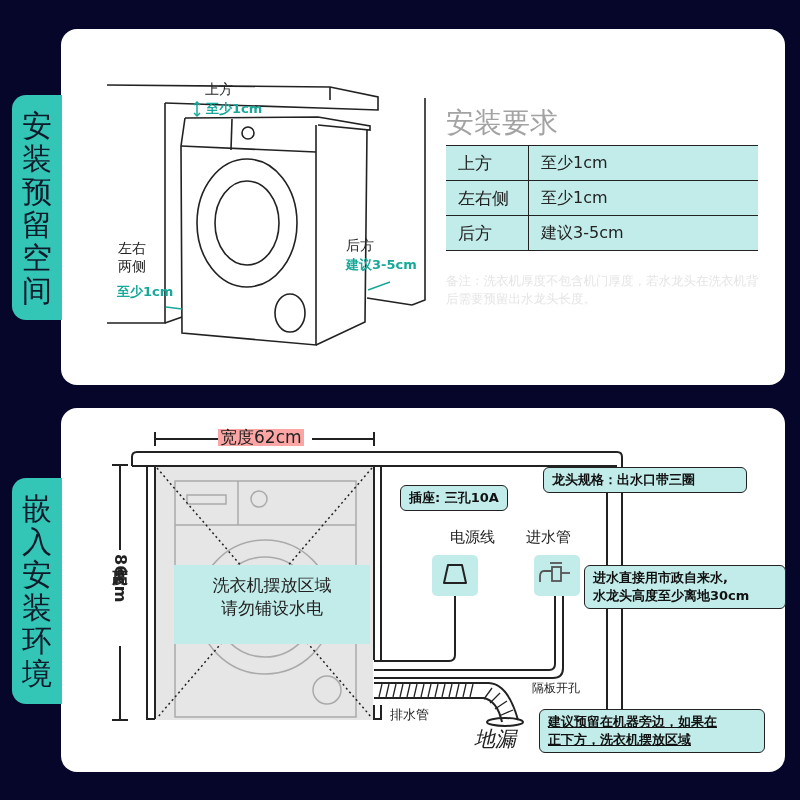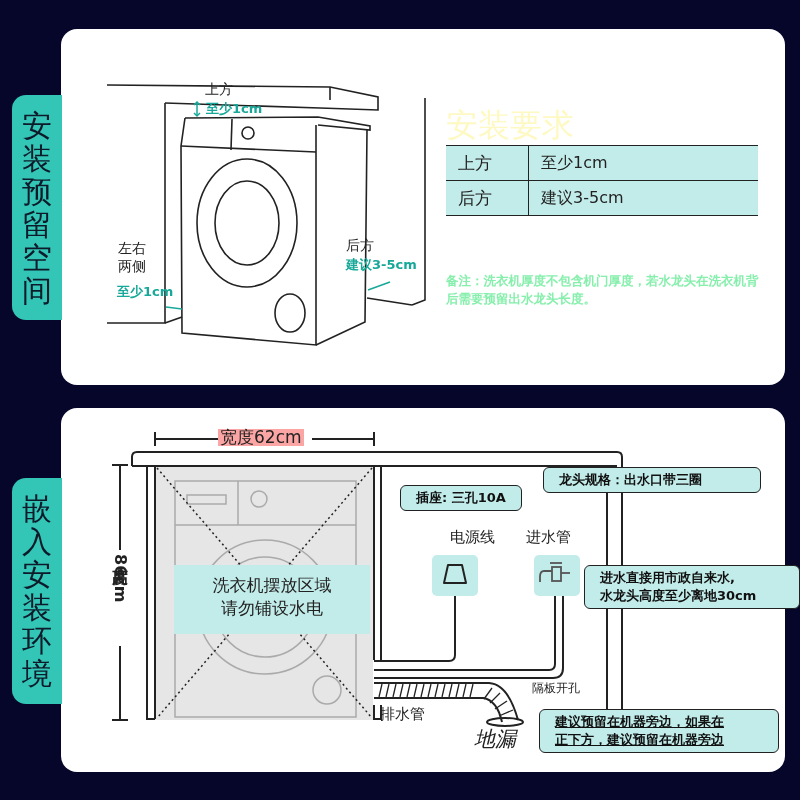--- a/index.html
+++ b/index.html
@@ -7,27 +7,27 @@
   .card{position:absolute;background:#fff;border-radius:16px;}
   .card1{left:61px;top:29px;width:724px;height:356px;}
   .card2{left:61px;top:408px;width:724px;height:364px;}
   .sidetab{position:absolute;left:12px;width:50px;background:#33c5b5;border-radius:14px 0 0 14px;display:flex;flex-direction:column;align-items:center;justify-content:center;}
   .sidetab span{display:block;font-size:30px;line-height:33px;color:#0c1a2a;}
   .tab1{top:95px;height:225px;}
   .tab2{top:478px;height:226px;}
   svg{position:absolute;left:0;top:0;}
   .lbl{position:absolute;font-size:14px;line-height:17px;white-space:nowrap;}
   .teal{color:#18a899;font-weight:bold;}
-  .req-title{position:absolute;left:446px;top:104px;font-size:32px;color:#fef9c3;}
+  .req-title{position:absolute;left:446px;top:104px;font-size:28px;color:#a3a3a3;}
   table.req{position:absolute;left:446px;top:145px;width:312px;border-collapse:collapse;background:#c2ecea;font-size:16px;}
   table.req td{border-top:1.5px solid #222;border-bottom:1.5px solid #222;height:34px;padding:0 0 0 12px;}
   table.req td.k{width:70px;border-right:1.5px solid #222;font-size:17px;}
-  .note{position:absolute;left:446px;top:272px;width:320px;font-size:12.5px;line-height:18px;color:#86efac;font-weight:bold;}
-  .bubble{position:absolute;background:#c2ecea;border:1.5px solid #222;border-radius:6px;font-size:13px;line-height:18px;padding:3px 15px;font-weight:bold;color:#111;}
-  .zone{position:absolute;left:174px;top:565px;width:196px;height:69px;background:#c2ecea;text-align:center;font-size:17px;line-height:23px;padding-top:9px;box-sizing:border-box;color:#222;}
+  .note{position:absolute;left:446px;top:272px;width:320px;font-size:12.5px;line-height:18px;color:#e5e5e5;}
+  .bubble{position:absolute;background:#c2ecea;border:1.5px solid #222;border-radius:6px;font-size:13px;line-height:18px;padding:3px 8px;font-weight:bold;color:#111;}
+  .zone{position:absolute;left:174px;top:565px;width:196px;height:79px;background:#c2ecea;text-align:center;font-size:17px;line-height:23px;padding-top:9px;box-sizing:border-box;color:#222;}
   .iconbox{position:absolute;background:#c2ecea;border-radius:5px;}
 </style>
 </head>
 <body>
 
 <div class="card card1"></div>
 <div class="sidetab tab1">
   <span>安</span>
   <span>装</span>
   <span>预</span>
@@ -73,20 +73,24 @@
 <div class="lbl" style="left:118px;top:258px;">两侧</div>
 <div class="lbl teal" style="left:117px;top:283px;font-size:13px;">至少1cm</div>
 <div class="lbl" style="left:346px;top:237px;">后方</div>
 <div class="lbl teal" style="left:346px;top:256px;font-size:13px;">建议3-5cm</div>
 
 <div class="req-title">安装要求</div>
 <table class="req">
   <tbody>
       <tr>
         <td class="k">上方</td>
+        <td>至少1cm</td>
+      </tr>
+  <tr>
+        <td class="k">左右侧</td>
         <td>至少1cm</td>
       </tr>
   <tr>
         <td class="k">后方</td>
         <td>建议3-5cm</td>
       </tr>
 </tbody>
   </table>
 <div class="note">备注：洗衣机厚度不包含机门厚度，若水龙头在洗衣机背后需要预留出水龙头长度。</div>
 
@@ -200,18 +204,18 @@
       <line x1="27" y1="18" x2="36" y2="18"></line>
     </g>
   </svg>
 </div>
 <div class="bubble" style="left:584px;top:565px;width:184px;">
   <div>进水直接用市政自来水,</div>
   <div>水龙头高度至少离地30cm</div>
 </div>
 
 <div class="lbl" style="left:532px;top:680px;font-size:12px;">隔板开孔</div>
-<div class="lbl" style="left:380px;top:706px;font-size:15px;">排水管</div>
+<div class="lbl" style="left:390px;top:706px;font-size:13px;">排水管</div>
 <div class="lbl" style="left:474px;top:731px;font-size:21px;font-style:italic;">地漏</div>
 <div class="bubble" style="left:539px;top:709px;width:208px;text-decoration:underline;">
   <div>建议预留在机器旁边，如果在</div>
-  <div>正下方，建议预留在机器旁边</div>
+  <div>正下方，洗衣机摆放区域</div>
 </div>
 
 </body></html>

